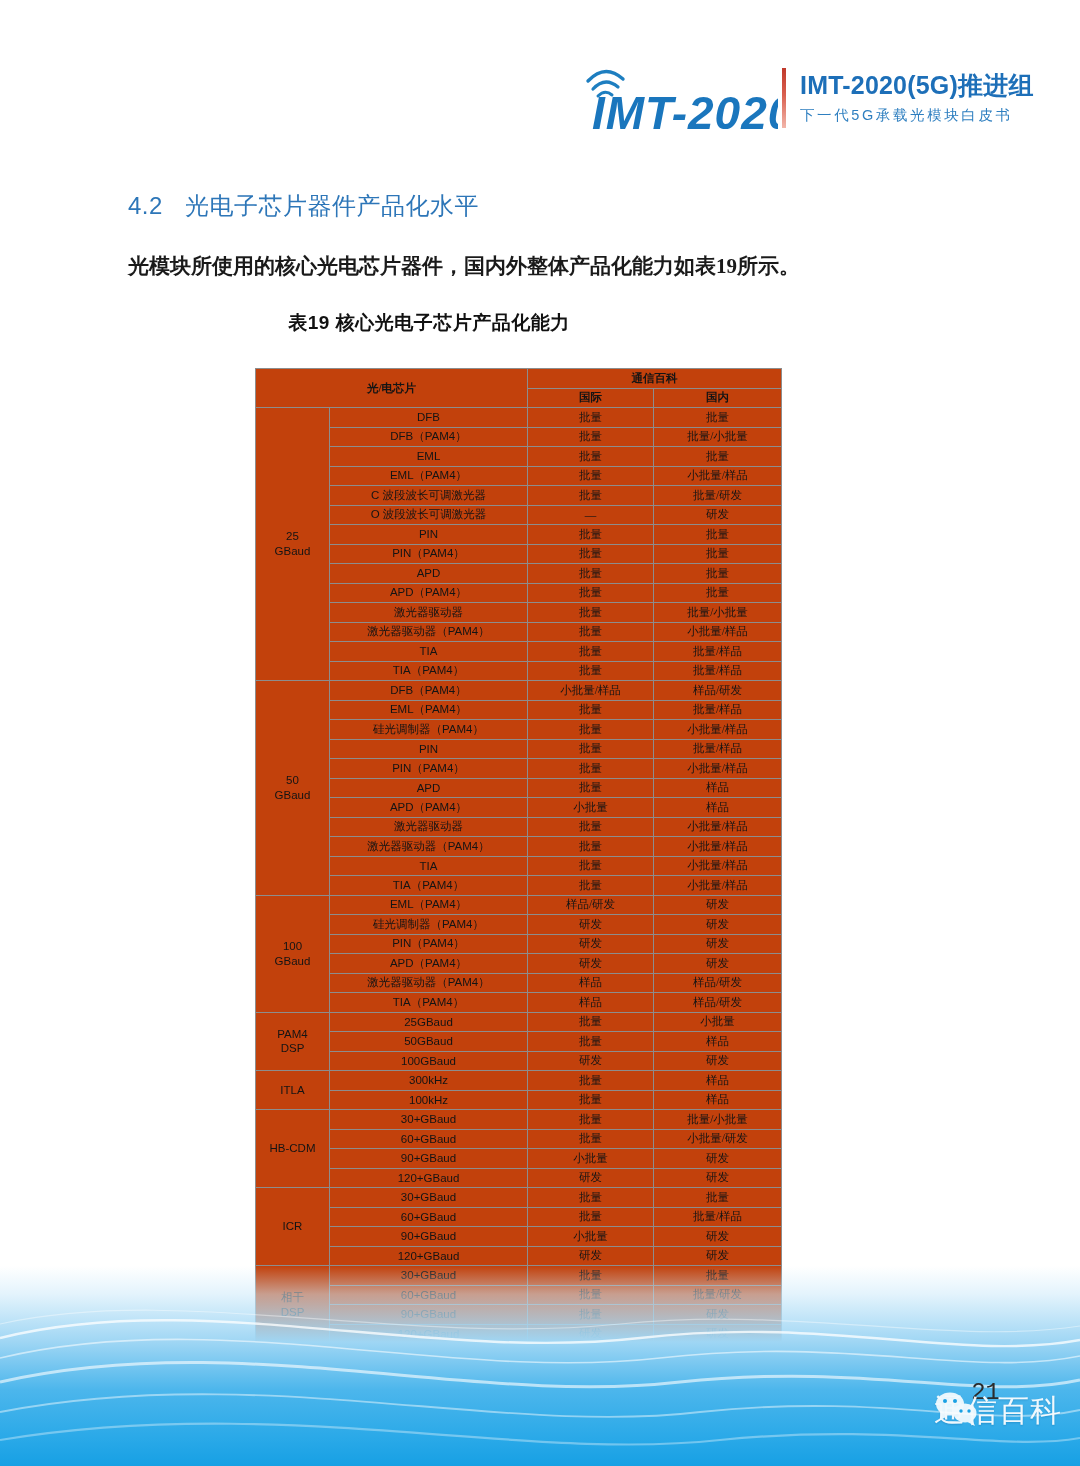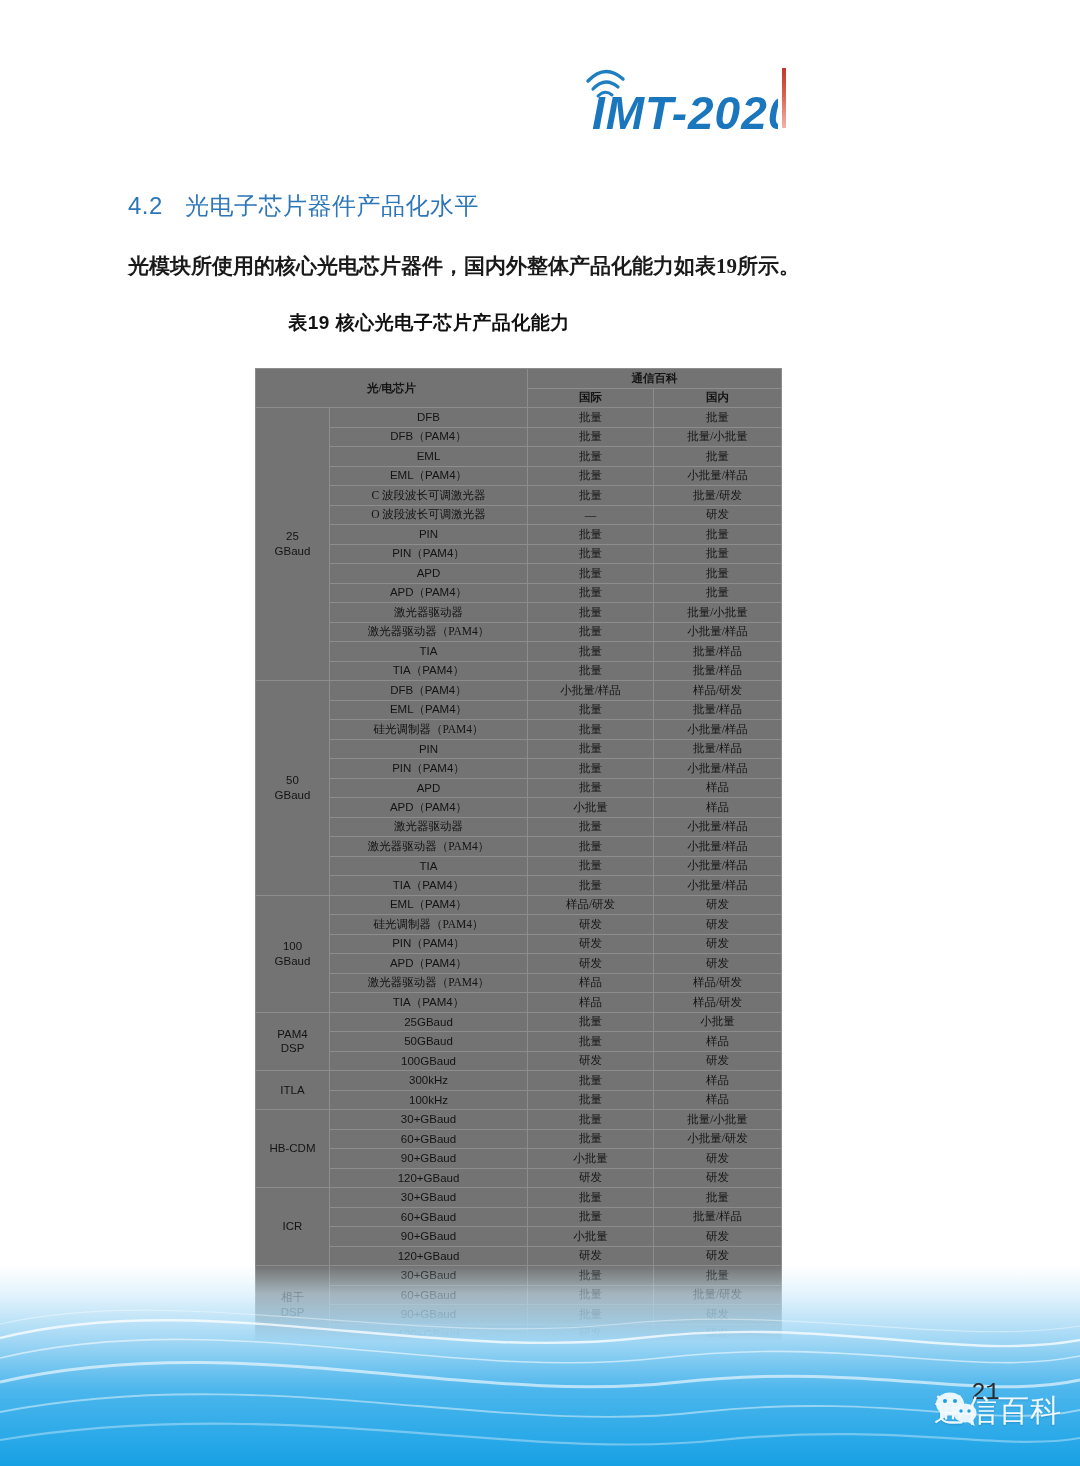--- a/index.html
+++ b/index.html
@@ -55,21 +55,21 @@
     text-align:center;font-size:19px;font-weight:bold;color:#111;
     letter-spacing:.5px;
   }
 
   
   .tbl-wrap{
     position:absolute;left:255px;top:368px;width:526px;
   }
   table.cap-table{
     border-collapse:collapse;width:526px;
-    table-layout:fixed;background:#737373;
+    table-layout:fixed;background:#c2410c;
   }
   table.cap-table td{
     border:1px solid #8d8d8d;
     font-size:11.5px;color:#141414;
     height:18.5px;padding:0 0 0 0;
     vertical-align:middle;
   }
   
   col.c-grp{width:74px;}
   col.c-item{width:198px;}
@@ -77,21 +77,21 @@
   col.c-dom{width:128px;}
 
   td.grp{
     text-align:center;font-size:11.5px;line-height:1.28;
     font-family:"Liberation Sans",sans-serif;
   }
   td.item{
     text-align:center;padding-left:9px;
     font-family:"Liberation Sans",sans-serif;
   }
-  td.item.cn{font-family:Liberation Serif, serif;font-size:11.5px;}
+  td.item.cn{font-family:Liberation Sans, sans-serif;font-size:11.5px;}
   td.val{
     text-align:center;
     font-family:"Liberation Serif","DejaVu Serif",serif;
     font-size:11.5px;
   }
   td.hd{
     text-align:center;font-weight:bold;
     font-family:"Liberation Serif","DejaVu Serif",serif;
     font-size:12.5px;height:21px;
   }
@@ -143,20 +143,24 @@
           <path d="M20 37 Q27 30 34 36" stroke-width="3"></path>
         </g>
         <g fill="#1a76bd" font-family="'Liberation Sans',sans-serif" font-size="46" font-weight="bold" font-style="italic">
           <text x="14" y="70" letter-spacing="1">IMT-2020</text>
         </g>
       </svg>
     </div>
 
     <div class="brand-divider"></div>
 
+    <div class="brand-text">
+      <div class="brand-title">IMT-2020(5G)推进组</div>
+      <div class="brand-sub">下一代5G承载光模块白皮书</div>
+    </div>
 
   </div>
 </div>
 
 <div class="section-heading">
   <span class="num">4.2</span><span>光电子芯片器件产品化水平</span>
 </div>
 
 <div class="body-para">光模块所使用的核心光电芯片器件，国内外整体产品化能力如表19所示。</div>
 

